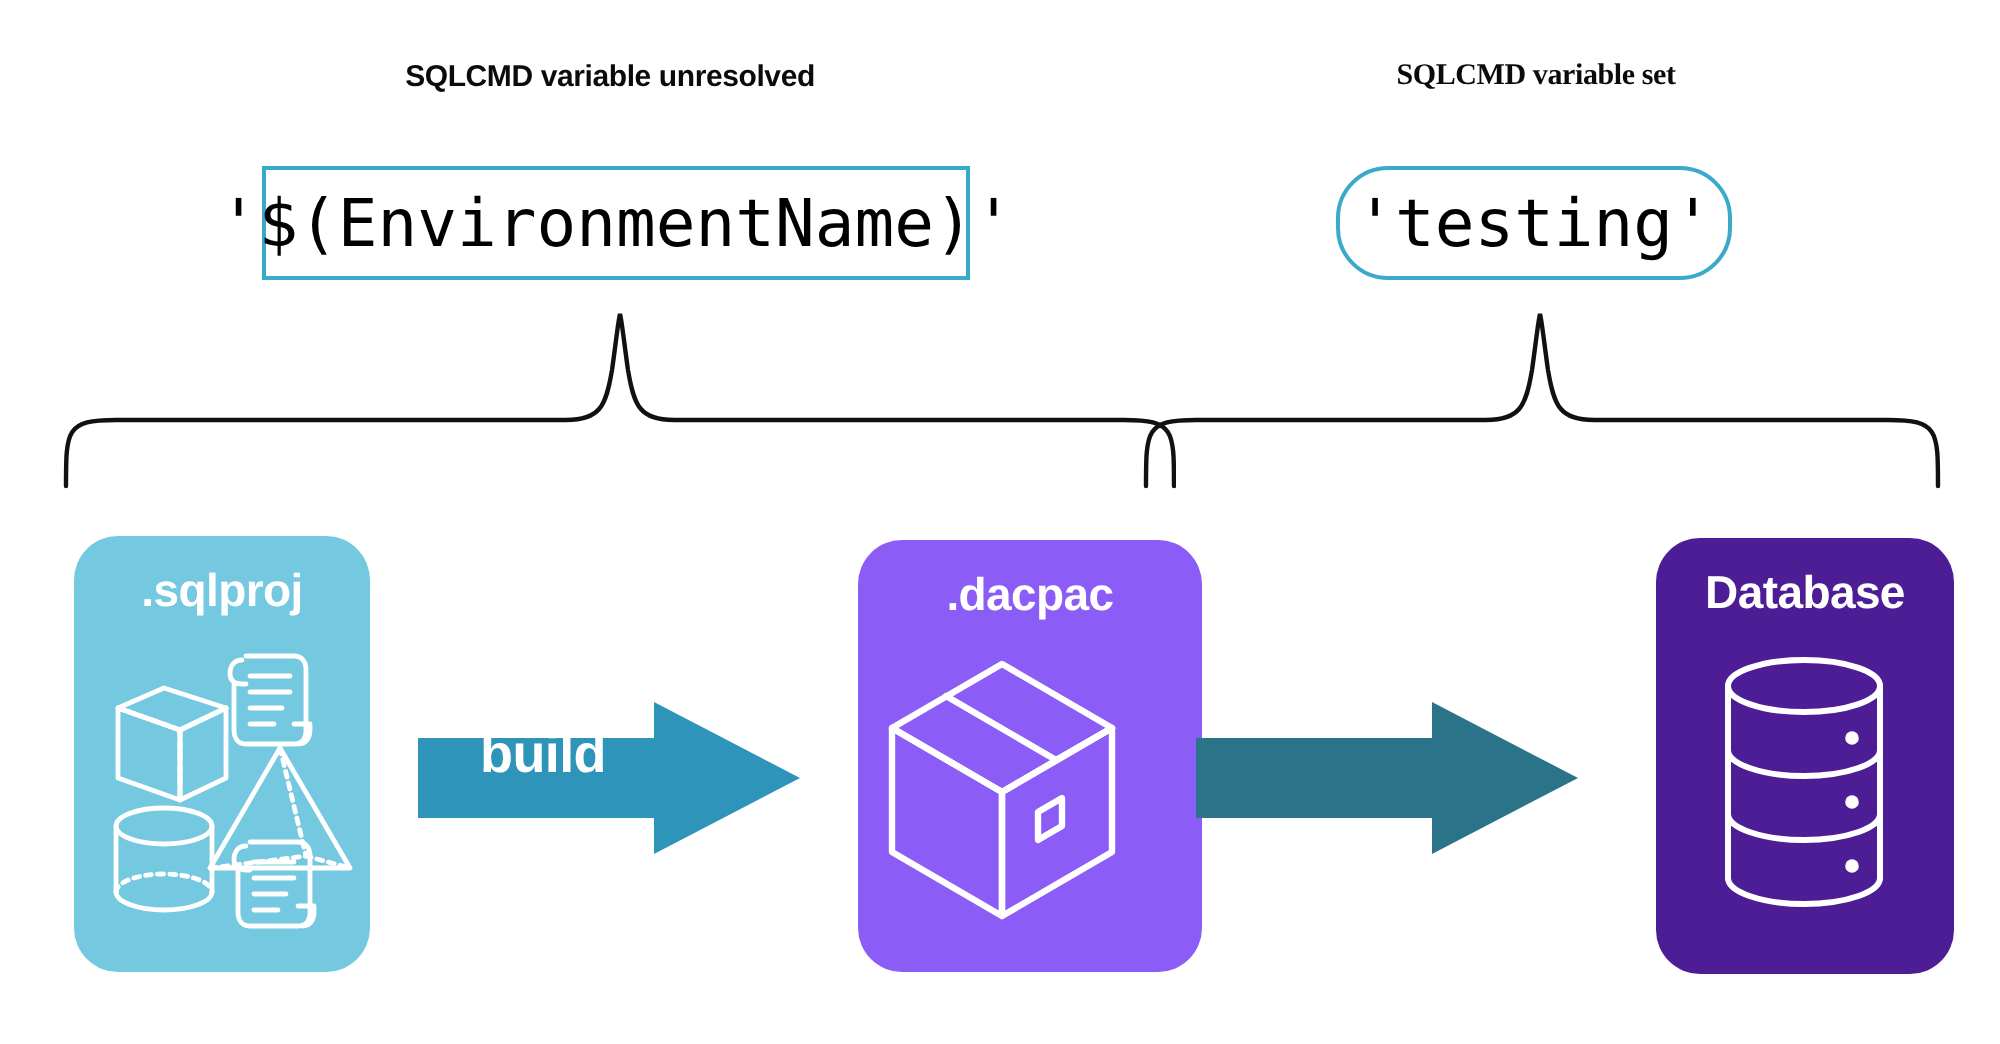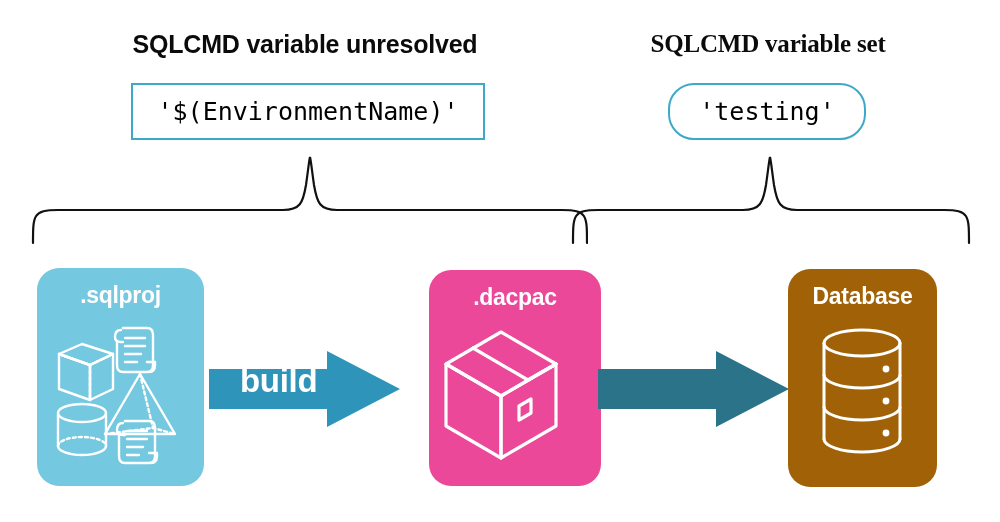--- a/index.html
+++ b/index.html
@@ -14,40 +14,40 @@
     background: #ffffff;
     overflow: hidden;
     font-family: "Liberation Sans", sans-serif;
   }
 
   
   .section-title {
     position: absolute;
     font-family: "Liberation Sans", sans-serif;
     font-weight: bold;
-    font-size: 25px;
+    font-size: 15px;
     color: #0b0b0b;
     text-align: center;
     white-space: nowrap;
     letter-spacing: -0.2px;
   }
   #title-left  { left: 55px;  top: 30px; width: 500px; }
   #title-right { left: 568px; top: 30px; width: 400px; font-family: Liberation Serif, serif; }
 
   
   .code-box {
     position: absolute;
     border: 2px solid #3da9c8;
     background: #ffffff;
     box-sizing: border-box;
     display: flex;
     align-items: center;
     justify-content: center;
     font-family: "DejaVu Sans Mono", monospace;
-    font-size: 25px;
+    font-size: 33px;
     color: #000000;
     letter-spacing: 0px;
   }
   #code-left  { left: 131px; top: 83px; width: 354px; height: 57px; }
   #code-right { left: 668px; top: 83px; width: 198px; height: 57px; border-radius: 26px; }
 
   
   .brace { position: absolute; top: 155px; }
   #brace-left  { left: 28px;  }
   #brace-right { left: 568px; }
@@ -70,33 +70,33 @@
     color: #ffffff;
     letter-spacing: -0.3px;
   }
   .stage-art {
     position: absolute;
     left: 0;
     width: 100%;
     top: 52px;
   }
 
-  #box-sqlproj  { left: 37px;  top: 268px; width: 167px; height: 218px; background: #74c8e0; }
-  #box-dacpac   { left: 429px; top: 270px; width: 172px; height: 216px; background: #ec4899; }
-  #box-database { left: 788px; top: 269px; width: 149px; height: 218px; background: #a16207; }
+  #box-sqlproj  { left: 37px;  top: 268px; width: 148px; height: 218px; background: #74c8e0; }
+  #box-dacpac   { left: 429px; top: 270px; width: 172px; height: 216px; background: #8b5cf6; }
+  #box-database { left: 828px; top: 269px; width: 149px; height: 218px; background: #4c1d95; }
 
   
   .arrow-wrap { position: absolute; }
   #arrow-build  { left: 209px; top: 349px; }
   #arrow-deploy { left: 598px; top: 349px; }
   .arrow-label {
     position: absolute;
     font-family: "Liberation Sans", sans-serif;
     font-weight: bold;
-    font-size: 33px;
+    font-size: 27px;
     color: #ffffff;
     letter-spacing: -0.3px;
     white-space: nowrap;
   }
   #label-build  { left: 240px; top: 362px; }
   #label-deploy { left: 622px; top: 362px; }
 </style>
 </head>
 <body>
 

